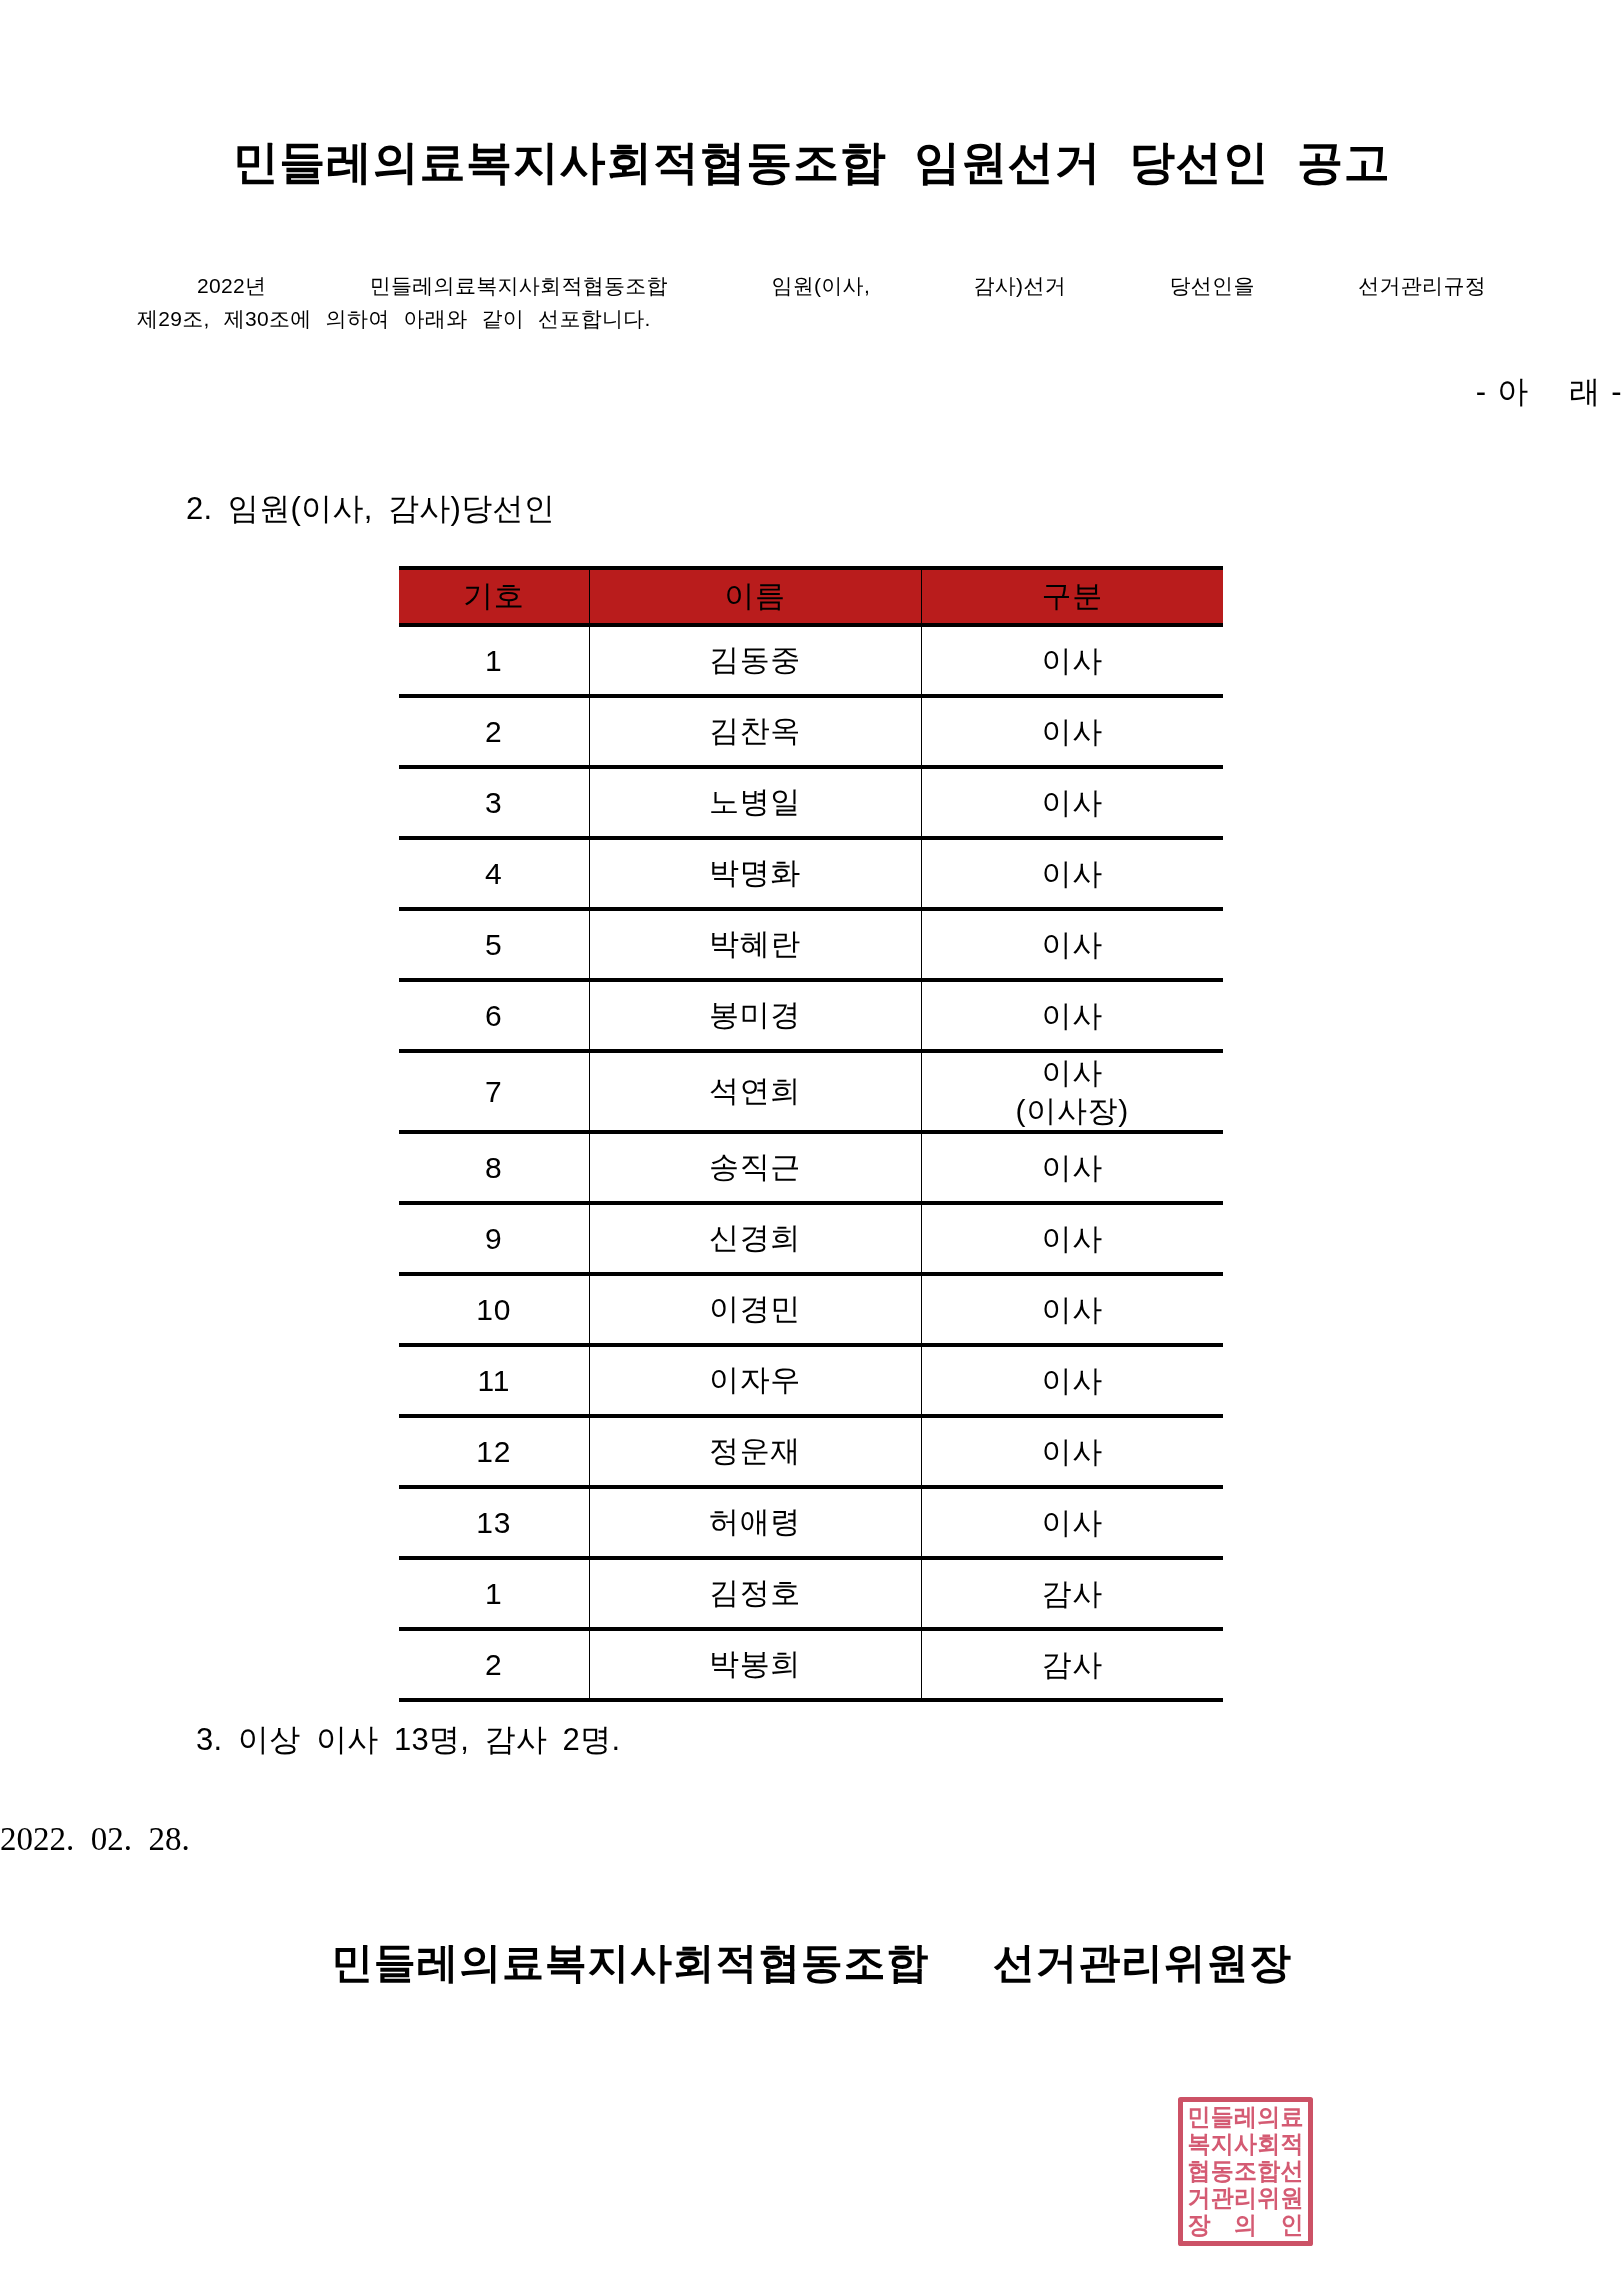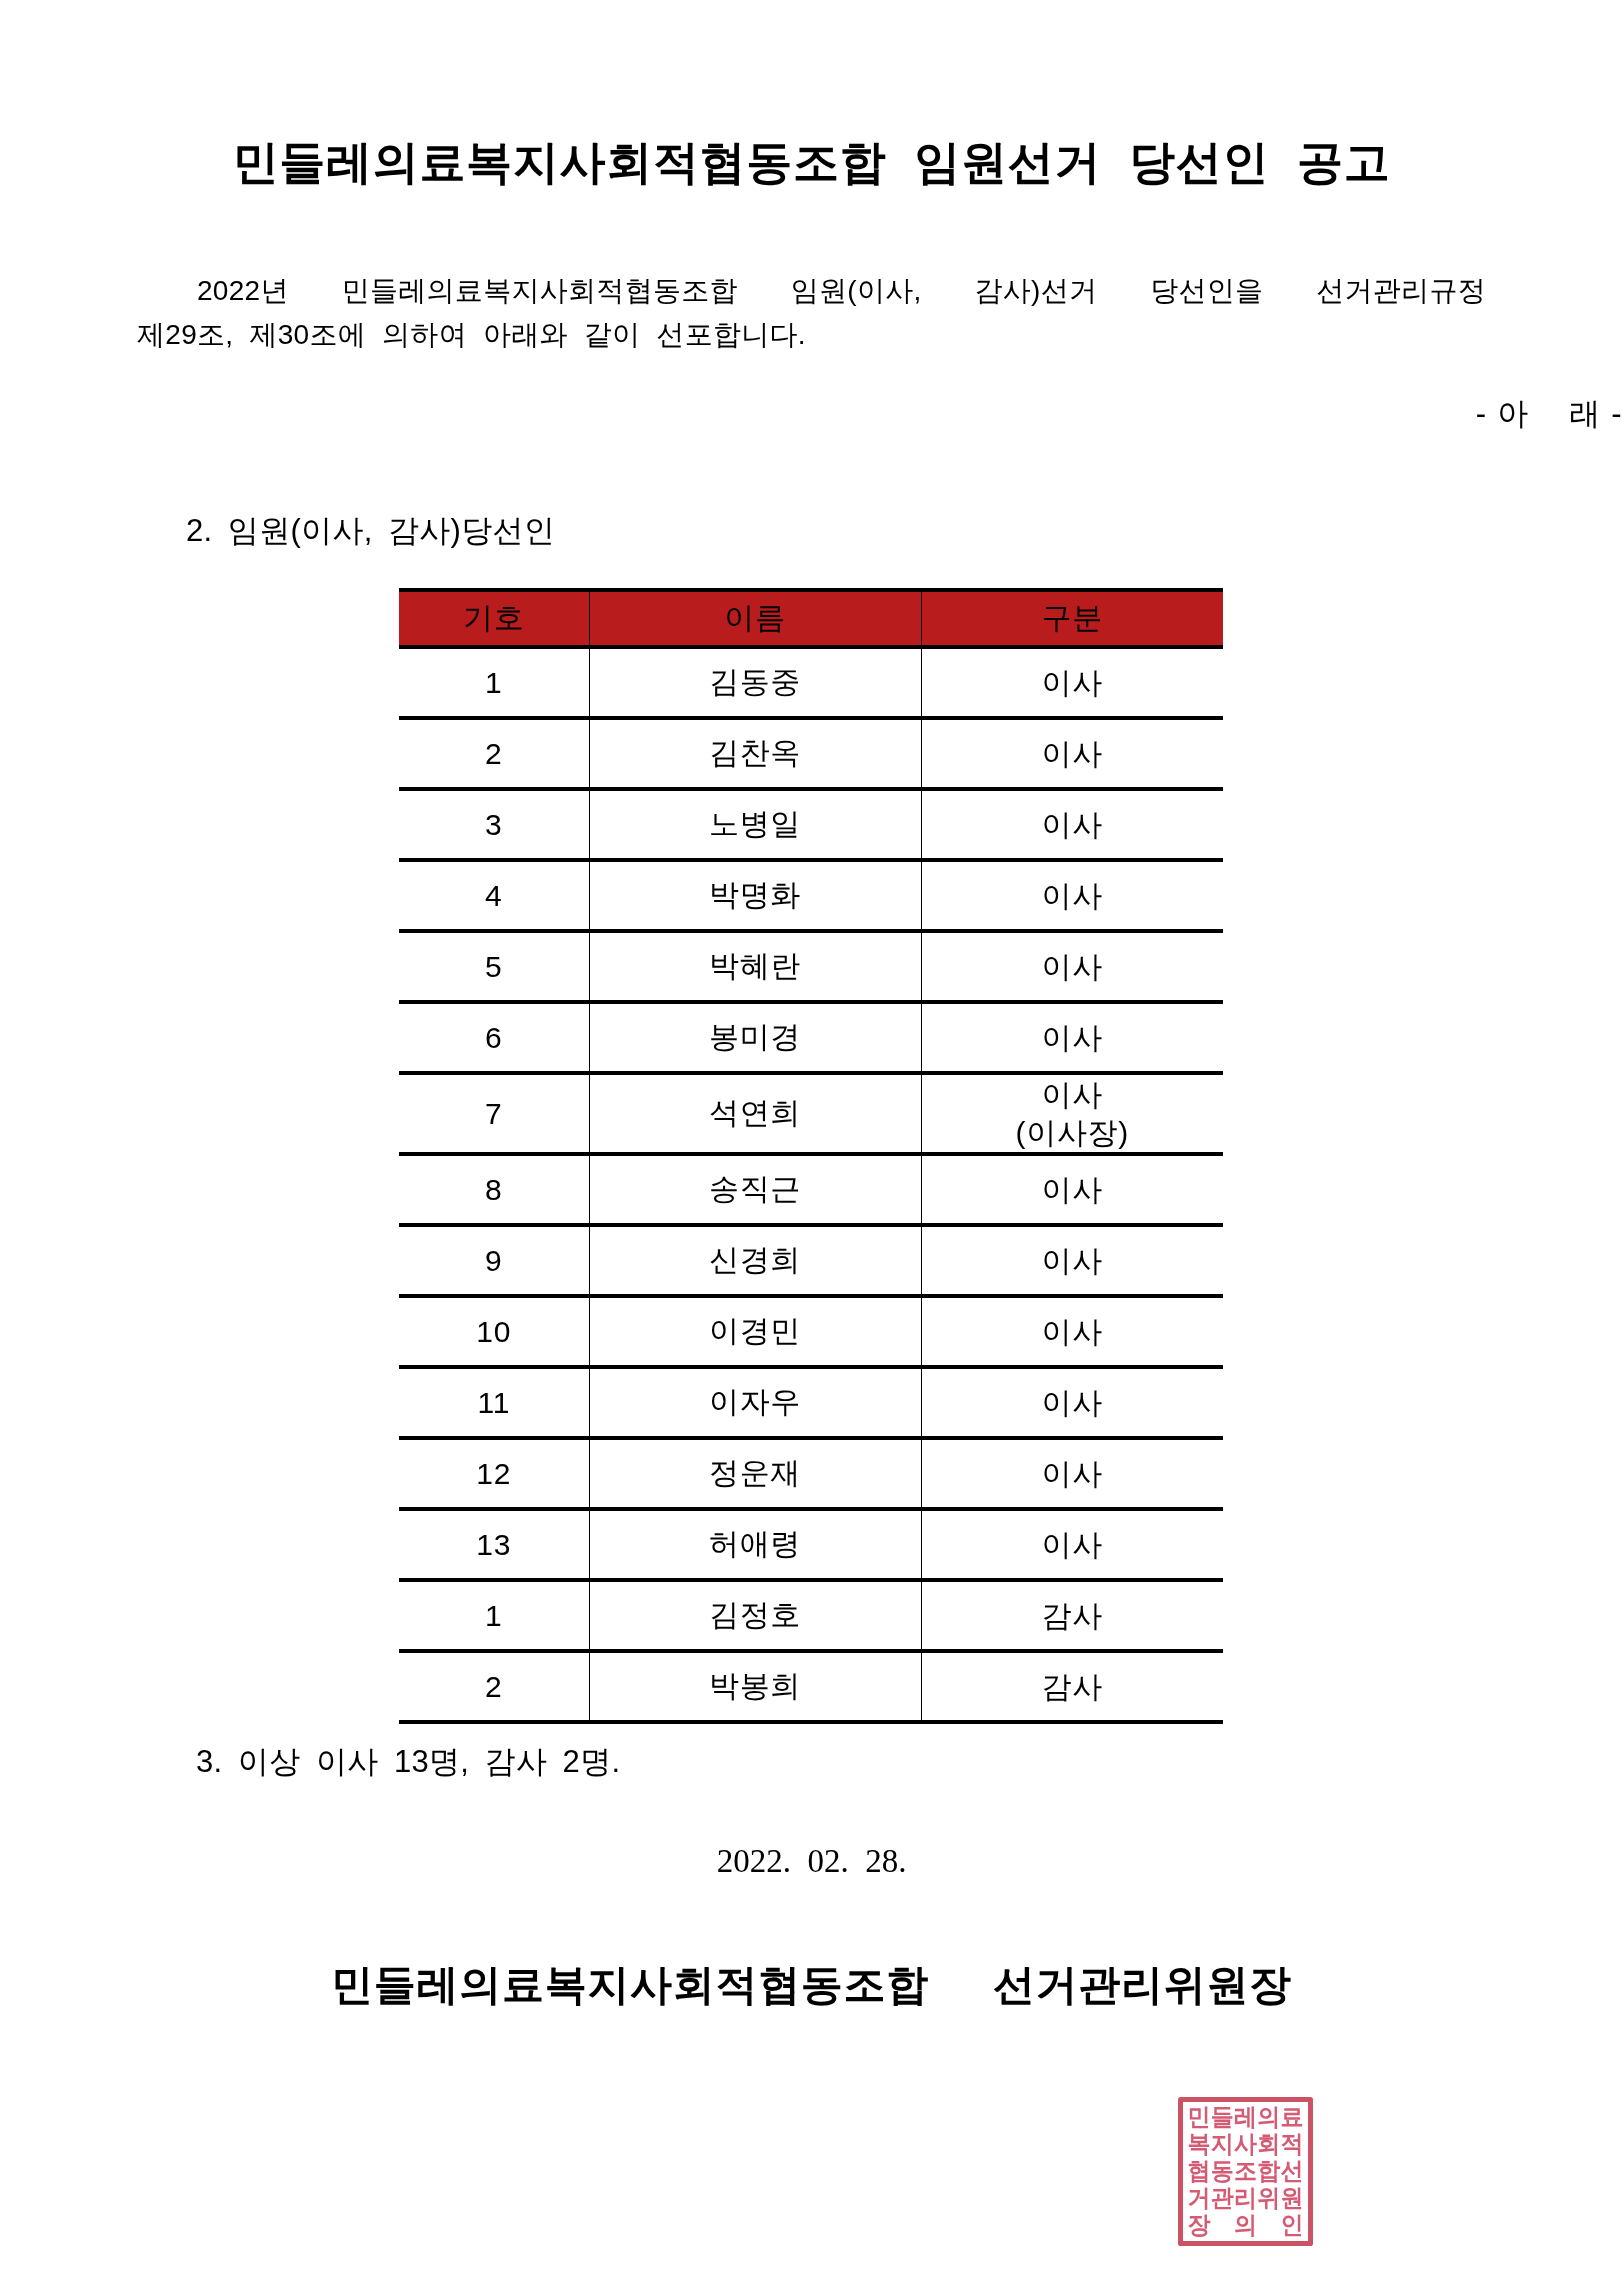--- a/index.html
+++ b/index.html
@@ -14,21 +14,21 @@
   .doc-title{
     margin-top:134px;
     text-align:center;
     font-size:46px;font-weight:700;
     letter-spacing:0.7px;word-spacing:14.4px;
     line-height:1.25;
   }
 
   .intro{
     margin:77px 137px 0 137px;
-    font-size:28px;line-height:1.58;
+    font-size:21px;line-height:1.58;
     word-spacing:7.9px;letter-spacing:0.3px;
   }
   .intro-line1{
     text-align:justify;text-align-last:justify;
     text-indent:60px;
     white-space:nowrap;
   }
   .intro-line2{text-align:left;}
 
   .divider-line{
@@ -73,21 +73,21 @@
   table.winners th + th, table.winners td + td{border-left:1.3px solid #000;text-align:center;}
   td.role-cell{white-space:pre-line;line-height:1.25;}
 
   .summary-line{
     margin:17px 0 0 196px;
     font-size:31px;word-spacing:6.5px;letter-spacing:0.3px;
   }
 
   .date-line{
     margin-top:60px;
-    text-align:center;
+    text-align:left;
     font-family:"Liberation Serif","DejaVu Serif",serif;
     font-size:33px;
     white-space:pre;
   }
 
   .signature-line{
     margin-top:77px;
     text-align:center;
     font-size:42px;font-weight:700;
     letter-spacing:0.7px;word-spacing:19.6px;

